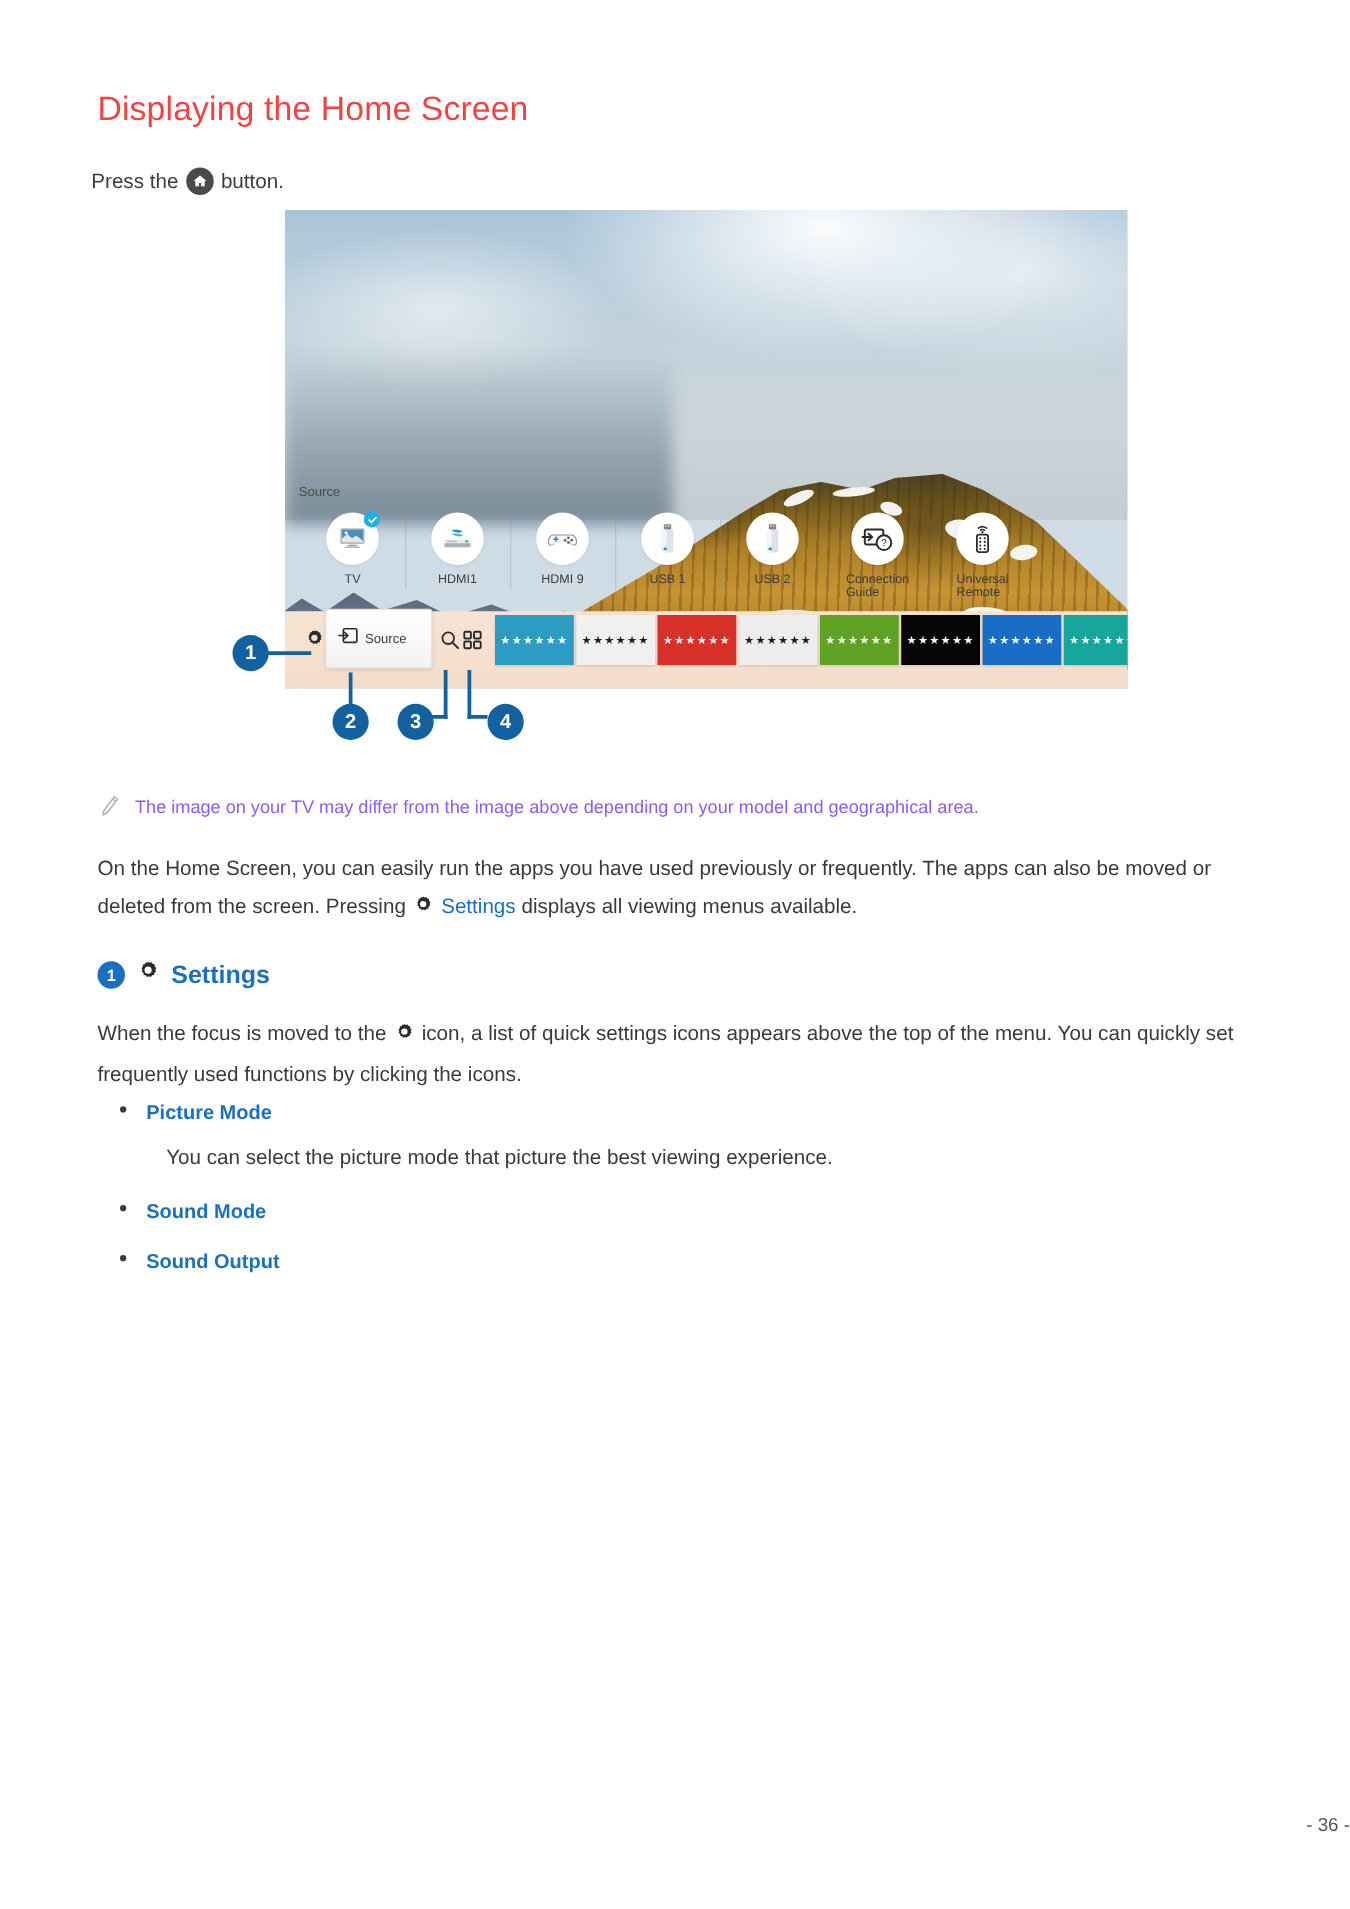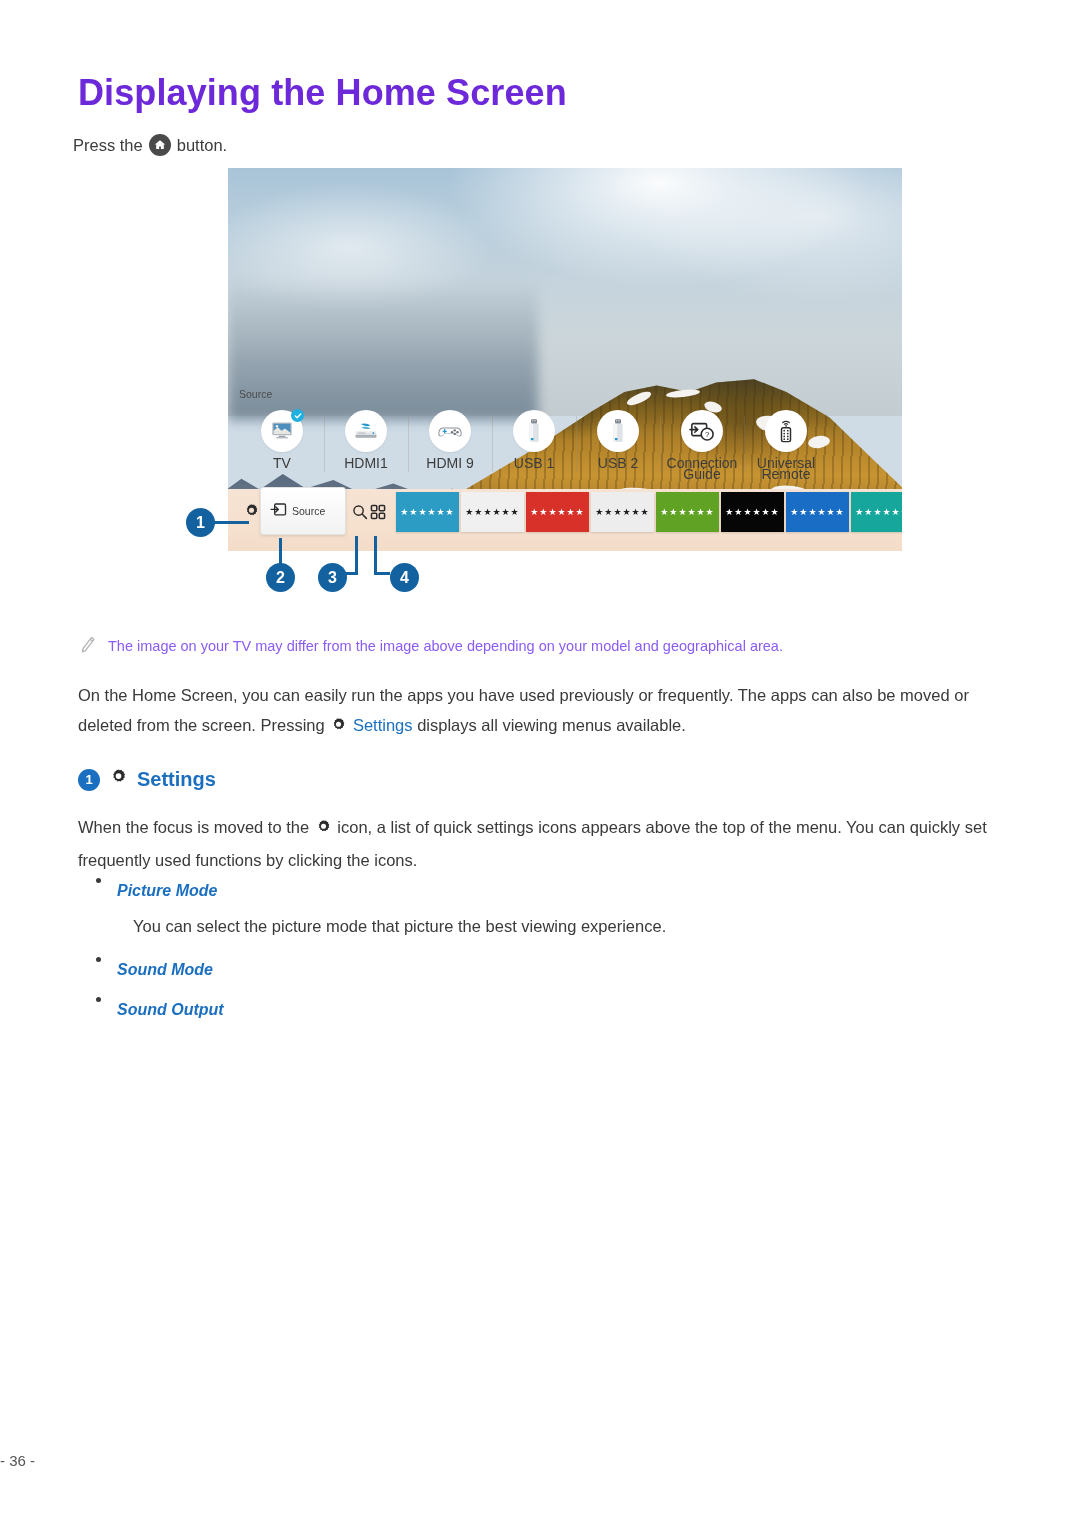--- a/index.html
+++ b/index.html
@@ -20,23 +20,23 @@
     position: relative;
     width: 1080px;
     height: 1527px;
   }
 
   
   .page-title {
     position: absolute;
     left: 78px;
     top: 72px;
-    font-size: 36px;
-    font-weight: bold;
-    color: #6d28d9;
+    font-size: 27px;
+    font-weight: normal;
+    color: #ef4444;
     letter-spacing: 0.1px;
   }
 
   .press-line {
     position: absolute;
     left: 73px;
     top: 134px;
     font-size: 16.5px;
     color: #3d3d3d;
     display: flex;
@@ -198,24 +198,23 @@
     position: absolute;
     right: -1px;
     top: -1px;
     width: 13px; height: 13px;
     border-radius: 50%;
     background: #1eb0e0;
     display: flex; align-items: center; justify-content: center;
   }
   .src-label {
     margin-top: 6px;
-    font-size: 14px;
+    font-size: 10px;
     line-height: 11px;
     color: #3c3c3c;
-    text-align: center;
     white-space: pre-line;
   }
 
   
   .menu-bar {
     position: absolute;
     left: 0;
     bottom: 0;
     width: 100%;
     height: 62px;
@@ -373,26 +372,25 @@
   
   .bullets {
     position: absolute;
     left: 96px;
     top: 882px;
     width: 900px;
   }
   .bullet-block { margin-bottom: 22px; }
   .bullet-head {
     display: flex;
-    align-items: flex-start;
+    align-items: center;
     gap: 16px;
     font-size: 16px;
     font-weight: bold;
     color: #1b6fc0;
-    font-style: italic;
   }
   .bullet-dot {
     width: 5px; height: 5px;
     border-radius: 50%;
     background: #3a3a3a;
     flex: none;
     position: relative;
     top: -4px;
   }
   .bullet-desc {
@@ -401,21 +399,21 @@
     font-size: 16.5px;
     line-height: 26px;
     color: #3a3a3a;
   }
 
   .page-number {
     position: absolute;
     left: 0;
     top: 1452px;
     width: 1080px;
-    text-align: left;
+    text-align: right;
     font-size: 15px;
     color: #555555;
   }
 </style>
 </head>
 <body>
 
 <div class="page">
 
   <div class="page-title">Displaying the Home Screen</div>

